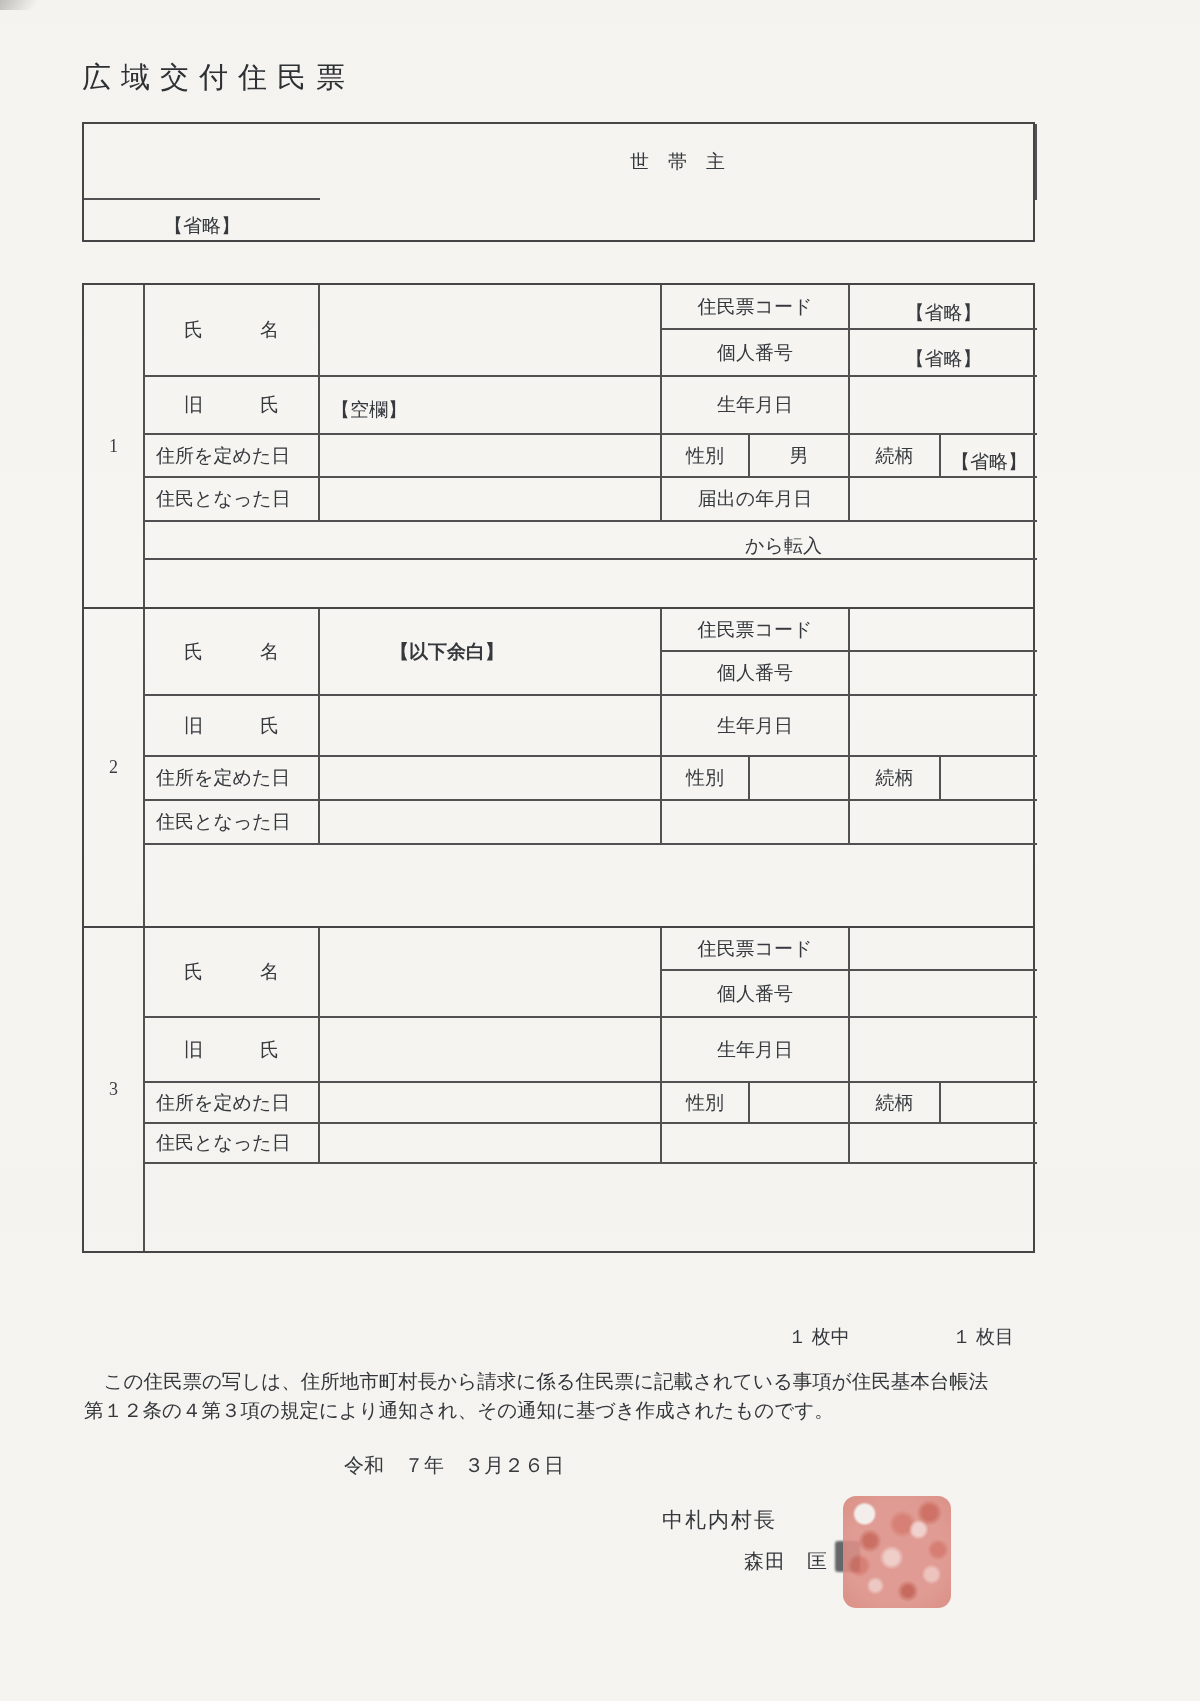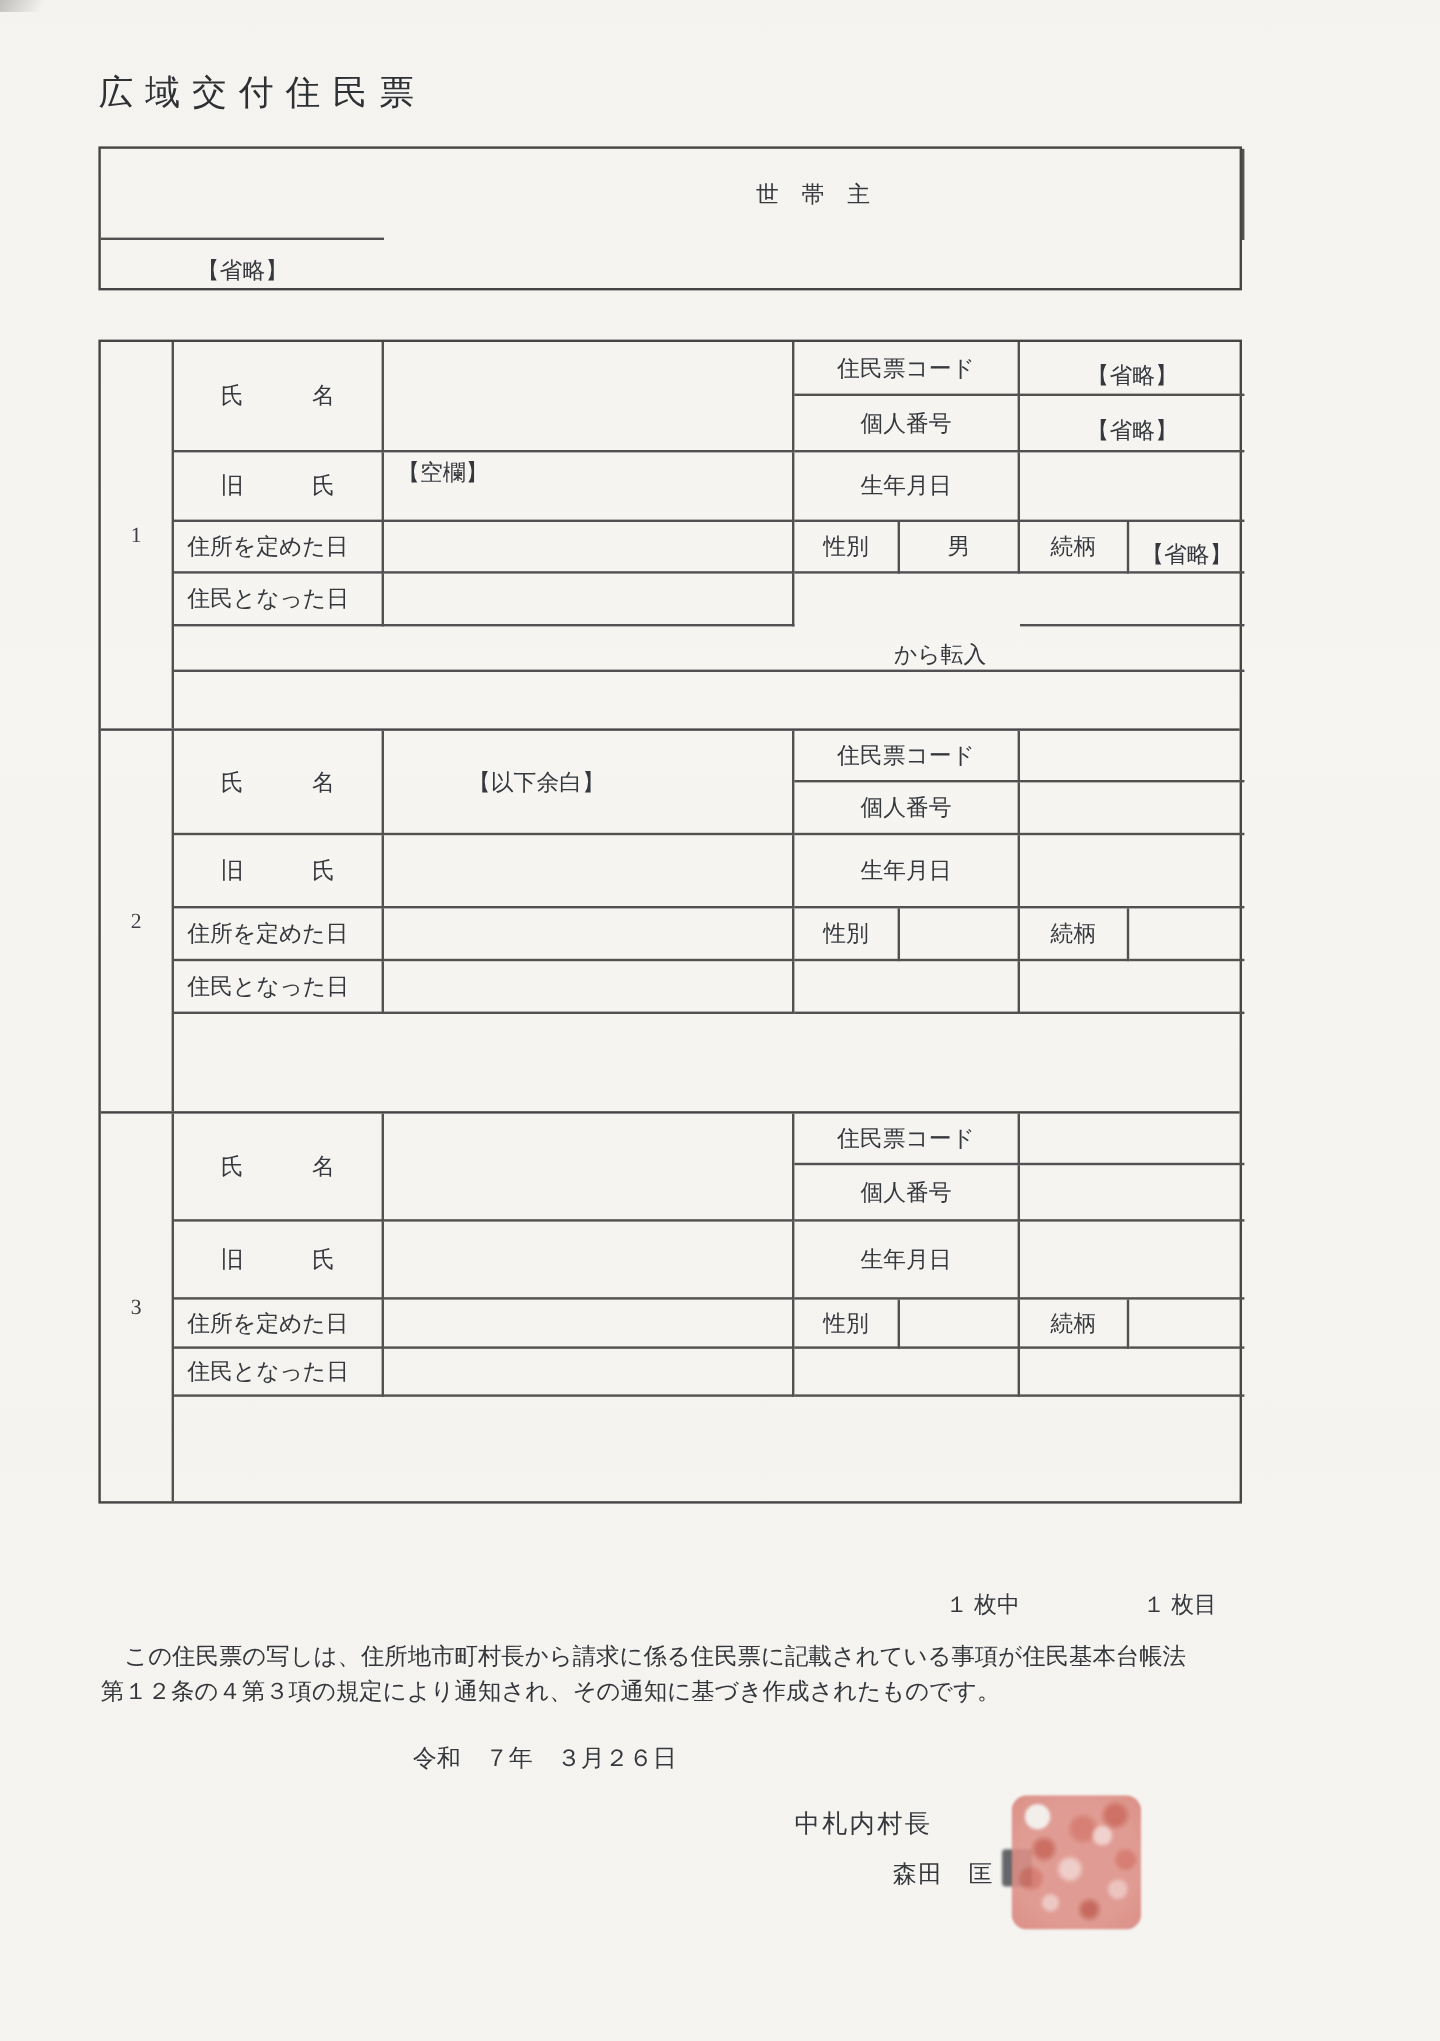--- a/index.html
+++ b/index.html
@@ -50,22 +50,22 @@
     border-right:2px solid #515151;
     border-bottom:2px solid #515151;
     font-size:19px;
     color:#35383c;
     white-space:pre;
     overflow:hidden;
   }
   .nr{border-right:none;margin-top:12px;}
   .nb{border-bottom:none;}
   .left{justify-content:flex-start;padding-left:11px;}
-  .topv{align-items:flex-start;padding-top:4px;}
-  .indent{justify-content:flex-start;padding-left:70px;}
+  .topv{align-items:flex-start;padding-top:20px;}
+  .indent{justify-content:flex-start;padding-left:70px;font-weight:bold;}
   .transfer{justify-content:flex-start;padding-left:600px;}
   .num{font-size:18px;color:#3c3f43;}
   
   .sheet-counter{
     position:absolute;left:788px;top:1324px;width:226px;
     display:flex;justify-content:space-between;
     font-size:19px;
   }
   .note{
     position:absolute;left:84px;top:1367px;width:966px;
@@ -134,20 +134,21 @@
       <div class="cell" style="grid-column:4/6;grid-row:3/4">生年月日</div>
       <div class="cell nr" style="grid-column:6/8;grid-row:3/4"></div>
       <div class="cell left" style="grid-column:2/3;grid-row:4/5">住所を定めた日</div>
       <div class="cell" style="grid-column:3/4;grid-row:4/5"></div>
       <div class="cell" style="grid-column:4/5;grid-row:4/5">性別</div>
       <div class="cell" style="grid-column:5/6;grid-row:4/5">男</div>
       <div class="cell" style="grid-column:6/7;grid-row:4/5">続柄</div>
       <div class="cell nr" style="grid-column:7/8;grid-row:4/5">【省略】</div>
       <div class="cell left" style="grid-column:2/3;grid-row:5/6">住民となった日</div>
       <div class="cell" style="grid-column:3/4;grid-row:5/6"></div>
+      <div class="cell" style="grid-column:4/6;grid-row:5/6">届出の年月日</div>
       <div class="cell nr" style="grid-column:6/8;grid-row:5/6"></div>
       <div class="cell nr transfer" style="grid-column:2/8;grid-row:6/7">から転入</div>
       <div class="cell nr nb" style="grid-column:2/8;grid-row:7/8"></div>
     </div>
 
     <div class="sec sec2">
       <div class="cell num nb" style="grid-column:1/2;grid-row:1/7">2</div>
       <div class="cell" style="grid-column:2/3;grid-row:1/3">氏　　　名</div>
       <div class="cell indent" style="grid-column:3/4;grid-row:1/3">【以下余白】</div>
       <div class="cell" style="grid-column:4/6;grid-row:1/2">住民票コード</div>

